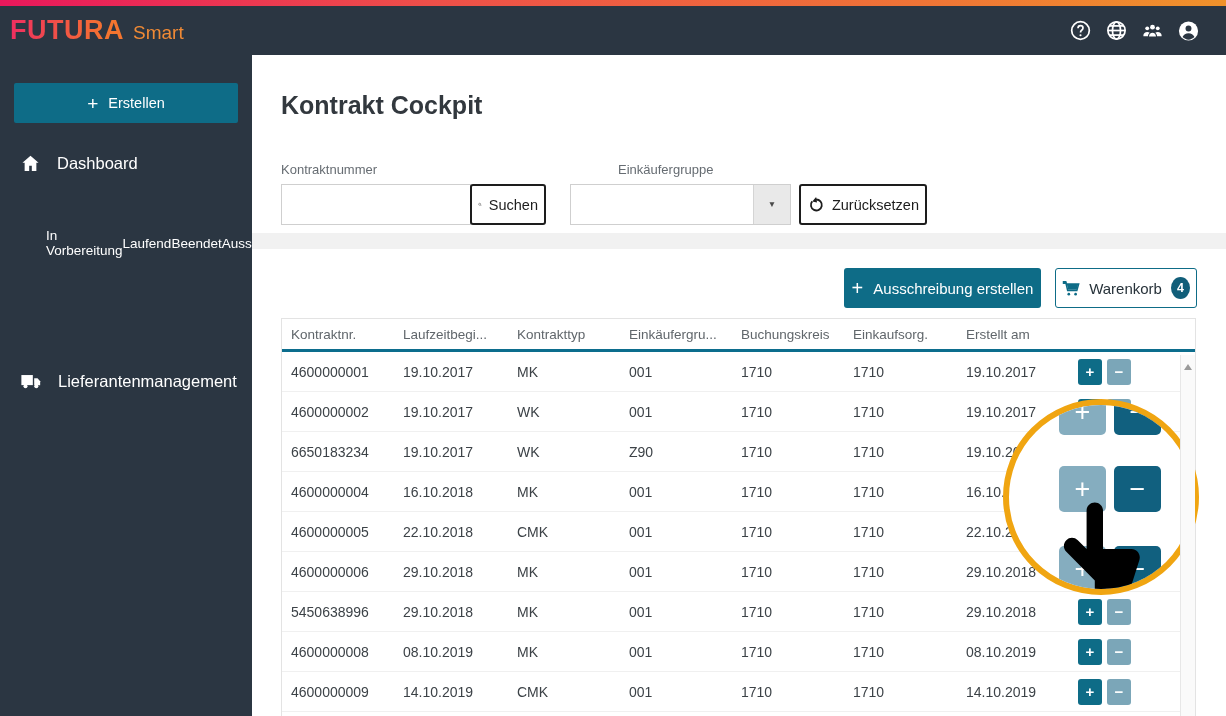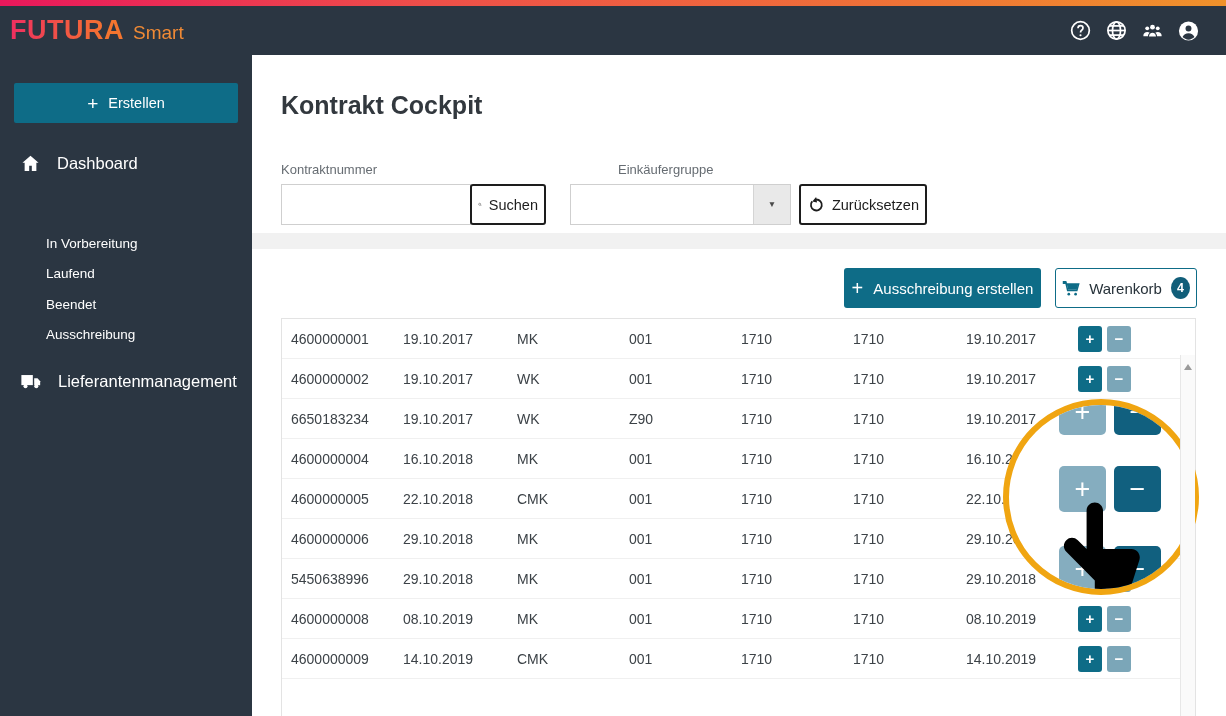--- a/index.html
+++ b/index.html
@@ -27,21 +27,21 @@
   .create-btn{position:absolute;left:14px;top:28px;width:224px;height:40px;background:#0e6c87;
     border:none;border-radius:2px;color:#fff;font-size:14.5px;display:flex;align-items:center;
     justify-content:center;gap:10px;cursor:pointer;}
   .create-btn .plus-glyph{font-size:19px;font-weight:400;line-height:1;}
   .nav-item{position:absolute;left:0;width:252px;height:34px;display:flex;align-items:center;
     gap:16px;padding-left:20px;color:#fff;font-size:16.5px;cursor:pointer;}
   .nav-item svg{flex:0 0 auto;}
   .nav-dashboard{top:91px;}
   .nav-ausschreibungen{top:140px;}
   .nav-lieferanten{top:309px;}
-  .subitems{position:absolute;left:46px;top:173px;display:flex;flex-direction:column;}
+  .subitems{position:absolute;left:46px;top:173px;display:flex;flex-direction:row;}
   .subitem{height:30.5px;display:flex;align-items:center;color:#fff;font-size:13.5px;cursor:pointer;}
 
   
   .content{position:absolute;left:252px;top:55px;width:974px;height:661px;background:#fff;}
   .page-title{position:absolute;left:29px;top:36px;margin:0;font-size:25px;font-weight:700;color:#32383e;}
 
   .filter-label{position:absolute;top:107px;font-size:13px;color:#666c72;}
   .lbl-kontraktnummer{left:29px;}
   .lbl-einkaeufergruppe{left:323px;margin-left:43px;}
 
@@ -226,20 +226,29 @@
           <path d="M2 3h3l1 3h16l-2.4 8.5H7.5L5.3 5H2z" fill="none" stroke="#0e6c87" stroke-width="2"></path>
           <path d="M6.3 6h15.2l-2.2 7.6H8.2z"></path>
           <circle cx="9" cy="19.5" r="1.8"></circle>
           <circle cx="18" cy="19.5" r="1.8"></circle>
         </svg>
       <span>Warenkorb</span>
       <span class="cart-badge">4</span>
     </button>
 
     <div class="table-wrap">
+      <div class="thead">
+          <div class="cell hcell c0">Kontraktnr.</div>
+          <div class="cell hcell c1">Laufzeitbegi...</div>
+          <div class="cell hcell c2">Kontrakttyp</div>
+          <div class="cell hcell c3">Einkäufergru...</div>
+          <div class="cell hcell c4">Buchungskreis</div>
+          <div class="cell hcell c5">Einkaufsorg.</div>
+          <div class="cell hcell c6">Erstellt am</div>
+        </div>
       <div>
           <div class="trow">
             <div class="cell c0">4600000001</div>
             <div class="cell c1">19.10.2017</div>
             <div class="cell c2">MK</div>
             <div class="cell c3">001</div>
             <div class="cell c4">1710</div>
             <div class="cell c5">1710</div>
             <div class="cell c6">19.10.2017</div>
             <div class="cell c7 actions-cell">

